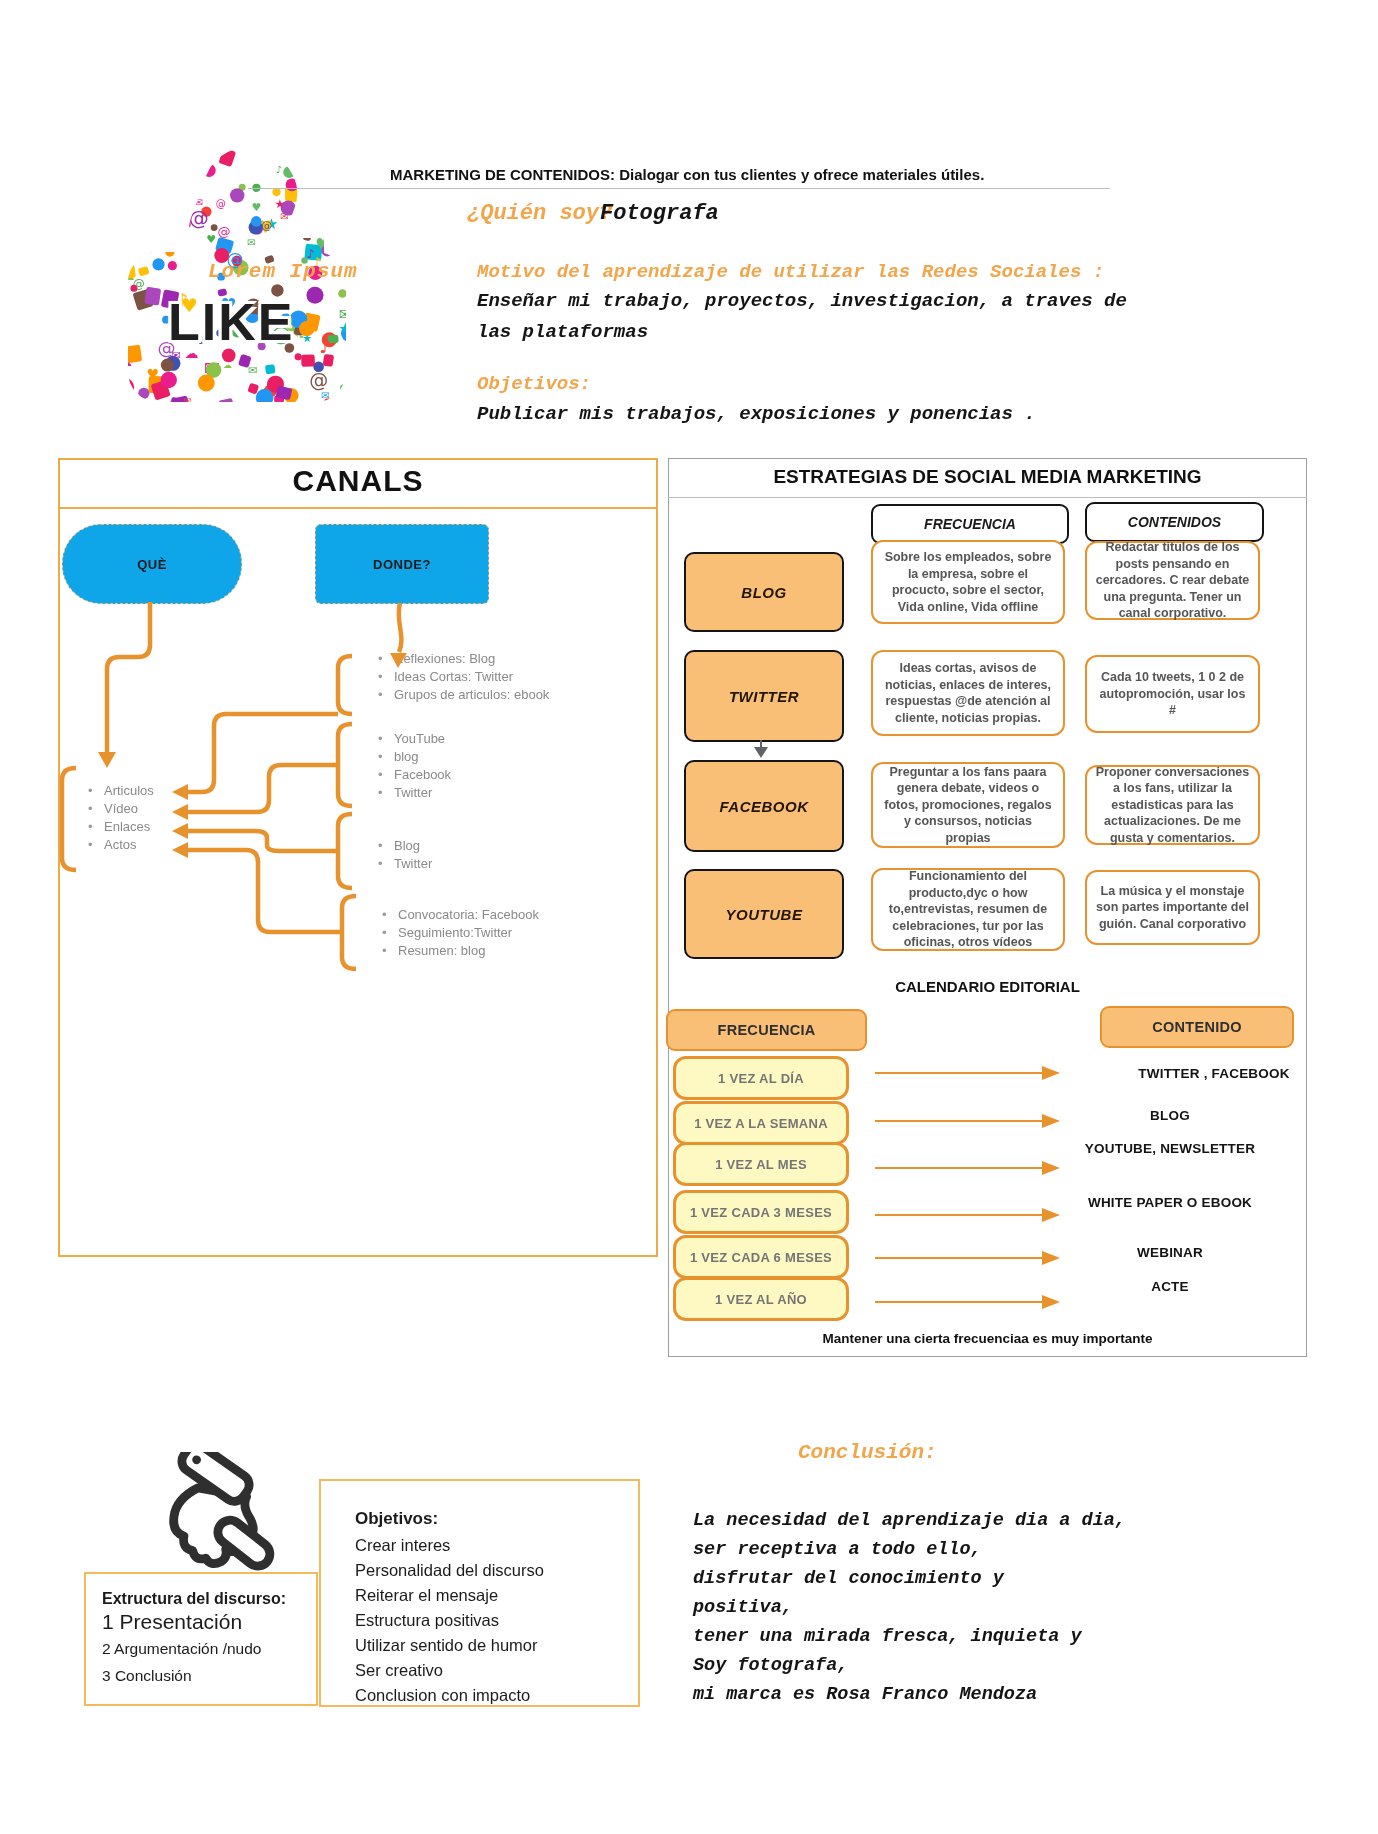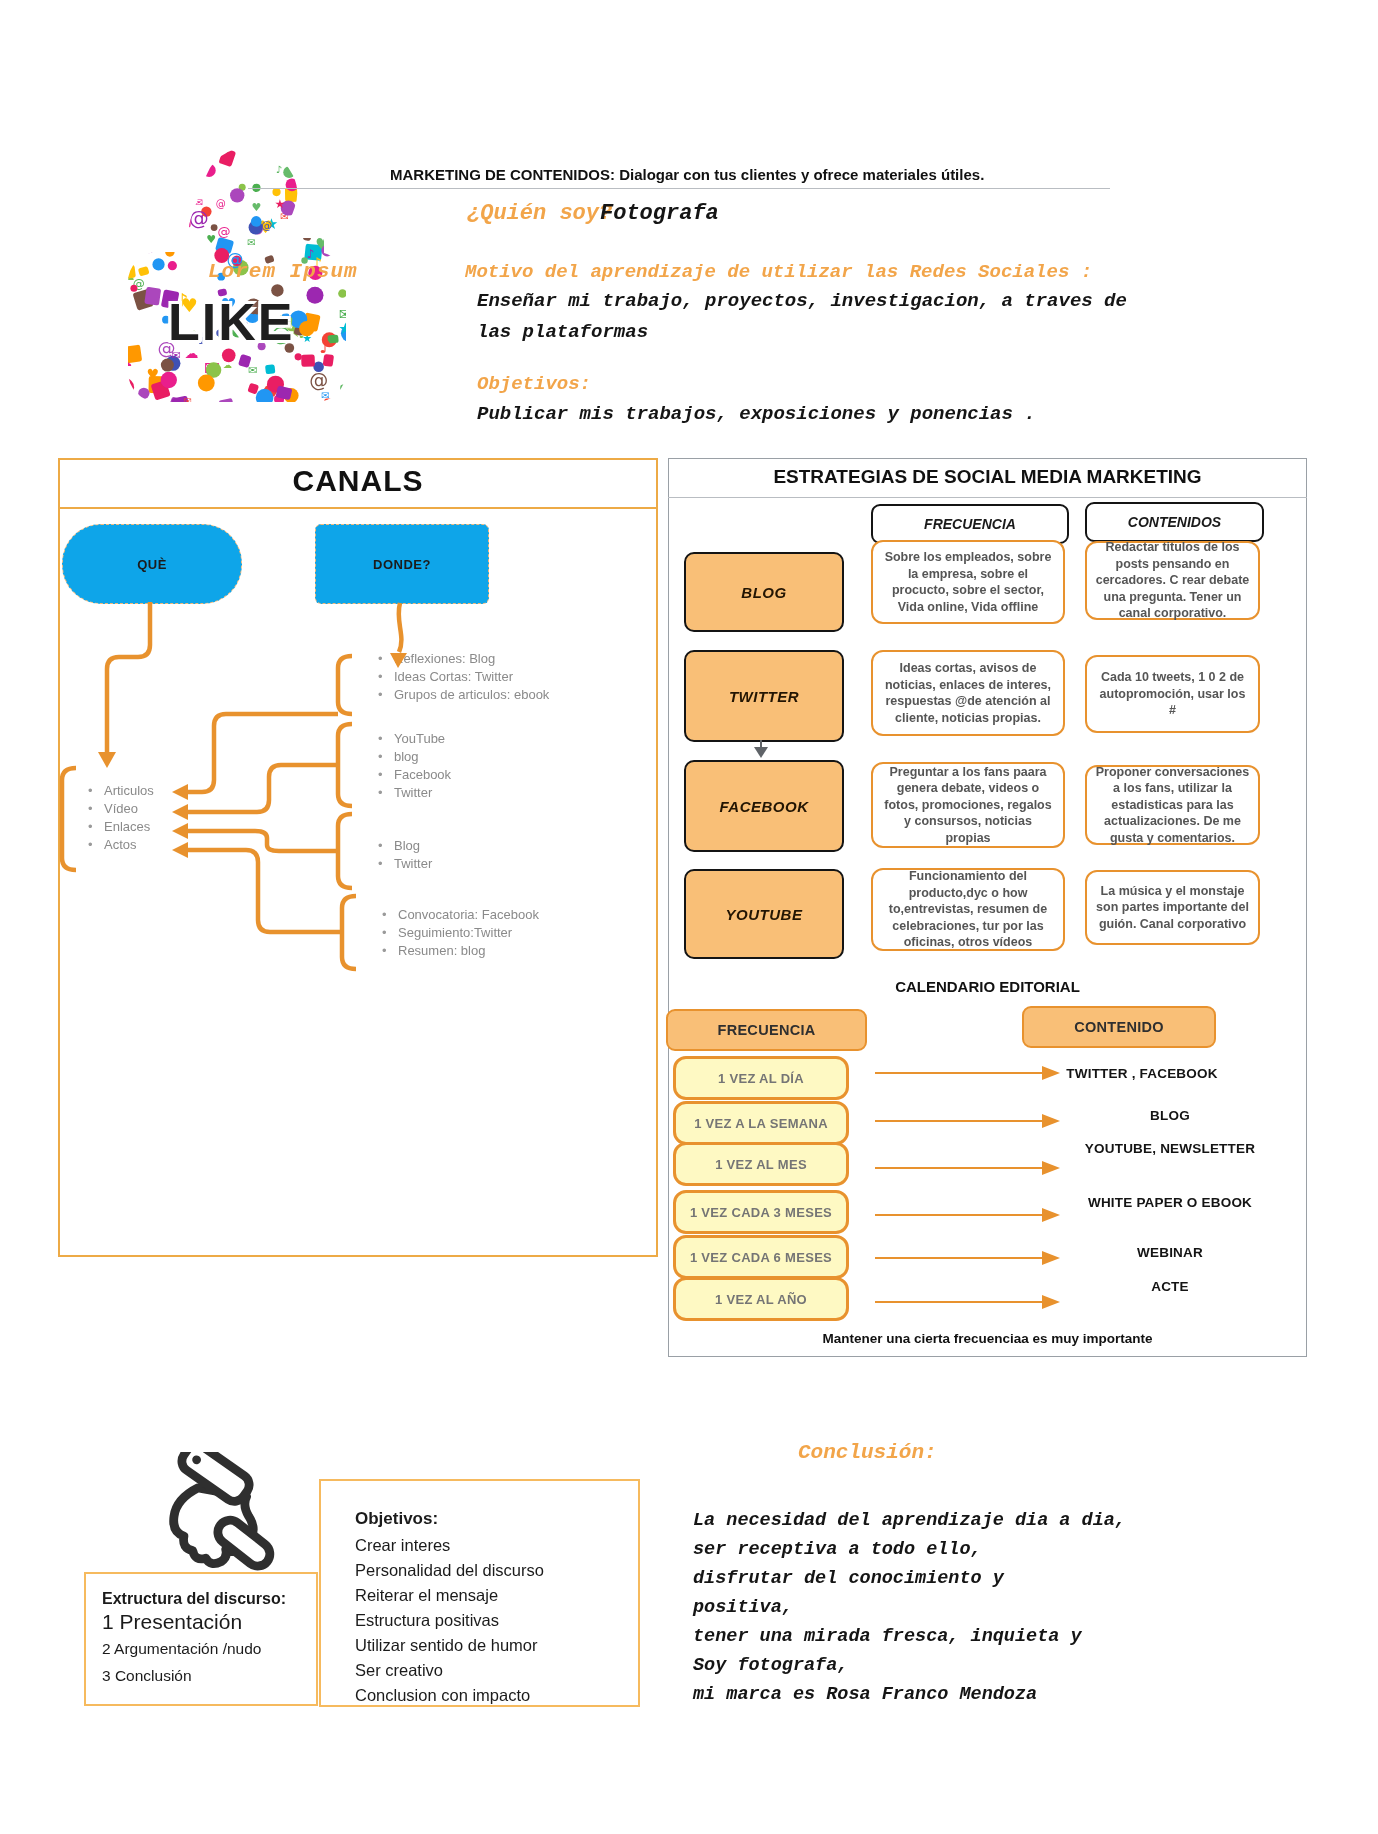--- a/index.html
+++ b/index.html
@@ -269,21 +269,21 @@
   <div class="abs tw tw-orange" style="left:208px;top:260px;font-size:21px;letter-spacing:1px;">Lorem Ipsum</div>
   <div class="abs" style="left:168px;top:292px;font-size:52px;font-weight:bold;color:#1f1f1f;letter-spacing:2px;
        text-shadow:-3px -3px 0 #fff,3px -3px 0 #fff,-3px 3px 0 #fff,3px 3px 0 #fff,0 0 5px #fff;">LIKE</div>
 
   <div class="abs" style="left:390px;top:166px;font-size:15px;font-weight:bold;color:#111;">MARKETING DE CONTENIDOS: Dialogar con tus clientes y ofrece materiales útiles.</div>
   <div class="abs sep-gray" style="left:248px;top:188px;width:862px;"></div>
 
   <div class="abs tw tw-orange" style="left:467px;top:201px;font-size:22px;">¿Quién soy?</div>
   <div class="abs tw tw-black" style="left:600px;top:201px;font-size:22px;">Fotografa</div>
 
-  <div class="abs tw tw-orange" style="left:465px;top:261px;font-size:19px;">Motivo del aprendizaje de utilizar las Redes Sociales :</div>
+  <div class="abs tw tw-orange" style="left:477px;top:261px;font-size:19px;">Motivo del aprendizaje de utilizar las Redes Sociales :</div>
   <div class="abs tw tw-black" style="left:477px;top:290px;font-size:19px;">Enseñar mi trabajo, proyectos, investigacion, a traves de</div>
   <div class="abs tw tw-black" style="left:477px;top:321px;font-size:19px;">las plataformas</div>
 
   <div class="abs tw tw-orange" style="left:477px;top:373px;font-size:19px;">Objetivos:</div>
   <div class="abs tw tw-black" style="left:477px;top:403px;font-size:19px;">Publicar mis trabajos, exposiciones y ponencias .</div>
 
   <div class="abs panel-canals" style="left:58px;top:458px;width:600px;height:799px;box-sizing:border-box;"></div>
   <div class="abs center" style="left:58px;top:464px;width:600px;font-size:30px;font-weight:bold;color:#111;letter-spacing:1px;">CANALS</div>
   <div class="abs sep-orange" style="left:58px;top:507px;width:600px;"></div>
 
@@ -340,30 +340,30 @@
   <div class="abs chan-box" style="left:684px;top:760px;width:156px;height:88px;">FACEBOOK</div>
   <div class="abs cell-box" style="left:871px;top:762px;width:194px;height:86px;">Preguntar a los fans paara genera debate, videos o fotos, promociones, regalos y consursos, noticias propias</div>
   <div class="abs cell-box" style="left:1085px;top:765px;width:175px;height:80px;">Proponer conversaciones a los fans, utilizar la estadisticas para las actualizaciones. De me gusta y comentarios.</div>
 
   <div class="abs chan-box" style="left:684px;top:869px;width:156px;height:86px;">YOUTUBE</div>
   <div class="abs cell-box" style="left:871px;top:868px;width:194px;height:83px;">Funcionamiento del producto,dyc o how to,entrevistas, resumen de celebraciones, tur por las oficinas, otros vídeos</div>
   <div class="abs cell-box" style="left:1085px;top:870px;width:175px;height:75px;">La música y el monstaje son partes importante del guión. Canal corporativo</div>
 
   <div class="abs center" style="left:668px;top:978px;width:639px;font-size:15px;font-weight:bold;color:#111;">CALENDARIO EDITORIAL</div>
   <div class="abs badge" style="left:666px;top:1009px;width:197px;height:38px;">FRECUENCIA</div>
-  <div class="abs badge" style="left:1022px;top:1006px;width:190px;height:38px;">CONTENIDO</div>
+  <div class="abs badge" style="left:1100px;top:1006px;width:190px;height:38px;">CONTENIDO</div>
 
   <div class="abs freq-box" style="left:673px;top:1056px;width:170px;height:38px;">1 VEZ AL DÍA</div>
   <div class="abs freq-box" style="left:673px;top:1101px;width:170px;height:38px;">1 VEZ A LA SEMANA</div>
   <div class="abs freq-box" style="left:673px;top:1142px;width:170px;height:38px;">1 VEZ AL MES</div>
   <div class="abs freq-box" style="left:673px;top:1190px;width:170px;height:38px;">1 VEZ CADA 3 MESES</div>
   <div class="abs freq-box" style="left:673px;top:1235px;width:170px;height:38px;">1 VEZ CADA 6 MESES</div>
   <div class="abs freq-box" style="left:673px;top:1277px;width:170px;height:38px;">1 VEZ AL AÑO</div>
 
-  <div class="abs cal-label" style="left:1012px;top:1066px;width:260px;">TWITTER , FACEBOOK</div>
+  <div class="abs cal-label" style="left:1084px;top:1066px;width:260px;">TWITTER , FACEBOOK</div>
   <div class="abs cal-label" style="left:1040px;top:1108px;width:260px;">BLOG</div>
   <div class="abs cal-label" style="left:1040px;top:1141px;width:260px;">YOUTUBE, NEWSLETTER</div>
   <div class="abs cal-label" style="left:1040px;top:1195px;width:260px;">WHITE PAPER O EBOOK</div>
   <div class="abs cal-label" style="left:1040px;top:1245px;width:260px;">WEBINAR</div>
   <div class="abs cal-label" style="left:1040px;top:1279px;width:260px;">ACTE</div>
 
   <div class="abs center" style="left:668px;top:1331px;width:639px;font-size:13.5px;font-weight:bold;color:#111;">Mantener una cierta frecuenciaa es muy importante</div>
 
   <svg class="abs" style="left:0;top:0;pointer-events:none;" width="1378" height="1834" viewBox="0 0 1378 1834">
     <g stroke="#E8922E" stroke-width="4.5" fill="none">

